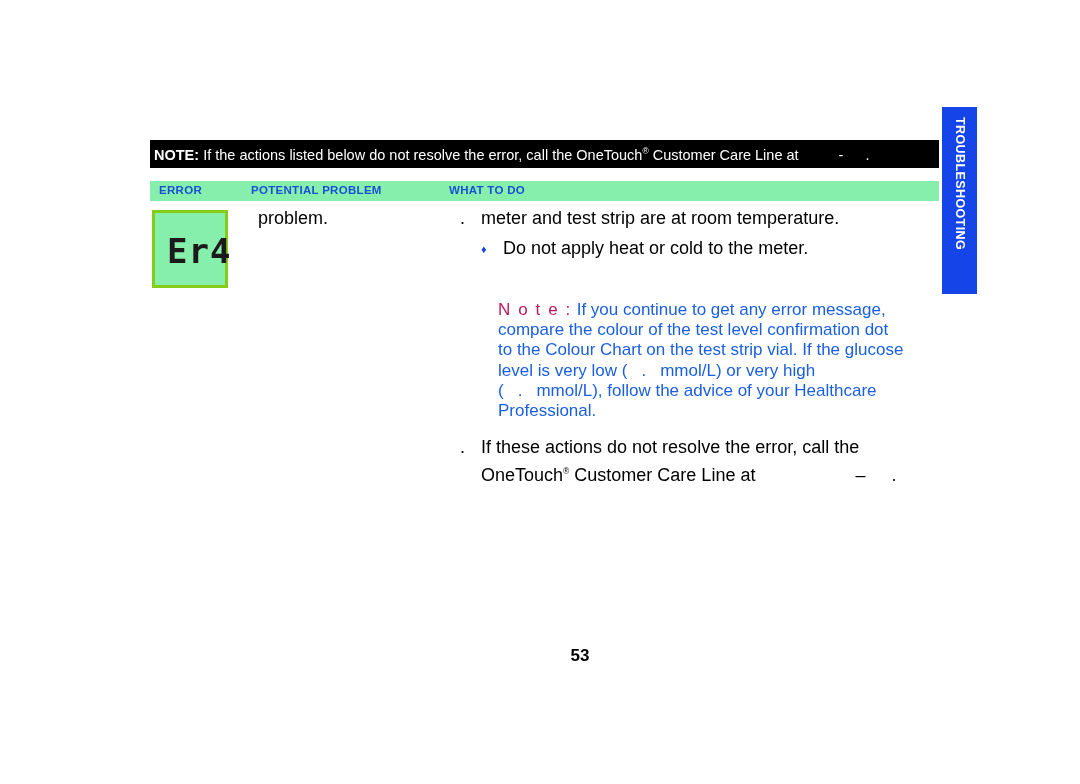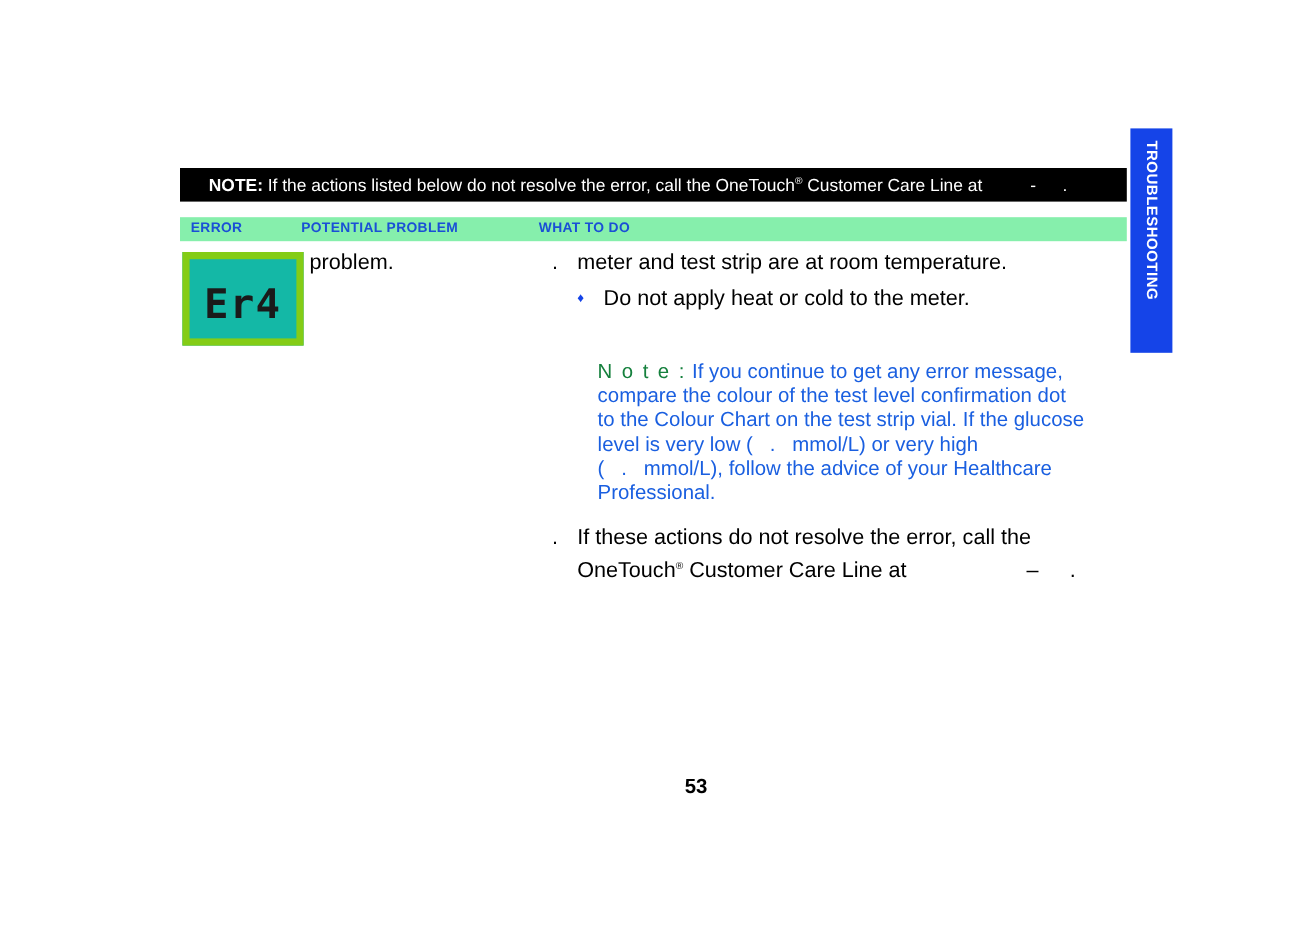--- a/index.html
+++ b/index.html
@@ -30,21 +30,21 @@
     top: 140px;
     width: 789px;
     height: 28px;
     background: #000000;
     color: #ffffff;
     display: flex;
     align-items: center;
   }
   .note-banner-text {
     font-size: 14.5px;
-    padding-left: 24px;
+    padding-left: 4px;
     letter-spacing: 0px;
     white-space: nowrap;
   }
   .note-banner-text .bold {
     font-weight: bold;
   }
   .sup {
     font-size: 8.5px;
     vertical-align: super;
   }
@@ -98,24 +98,24 @@
     transform-origin: left top;
     left: 25px;
     top: 10px;
   }
 
   
   .error-box {
     position: absolute;
     left: 152px;
     top: 210px;
-    width: 101px;
+    width: 76px;
     height: 78px;
-    border: 6px solid #84cc16;
-    background: #14b8a6;
+    border: 3px solid #84cc16;
+    background: #86efac;
     box-sizing: border-box;
   }
   .error-code {
     position: absolute;
     left: 12px;
     top: 18px;
     font-family: "DejaVu Sans Mono", monospace;
     font-size: 34px;
     font-weight: bold;
     color: #1a1a1a;
@@ -173,21 +173,21 @@
   .blue-note {
     position: absolute;
     left: 498px;
     top: 300px;
     width: 430px;
     font-size: 17px;
     line-height: 20.2px;
     color: #1a5fe0;
   }
   .blue-note .note-label {
-    color: #15803d;
+    color: #be185d;
     letter-spacing: 1.6px;
   }
   .num-gap {
     display: inline-block;
     width: 14px;
   }
 
   
   .final-bullet {
     position: absolute;

